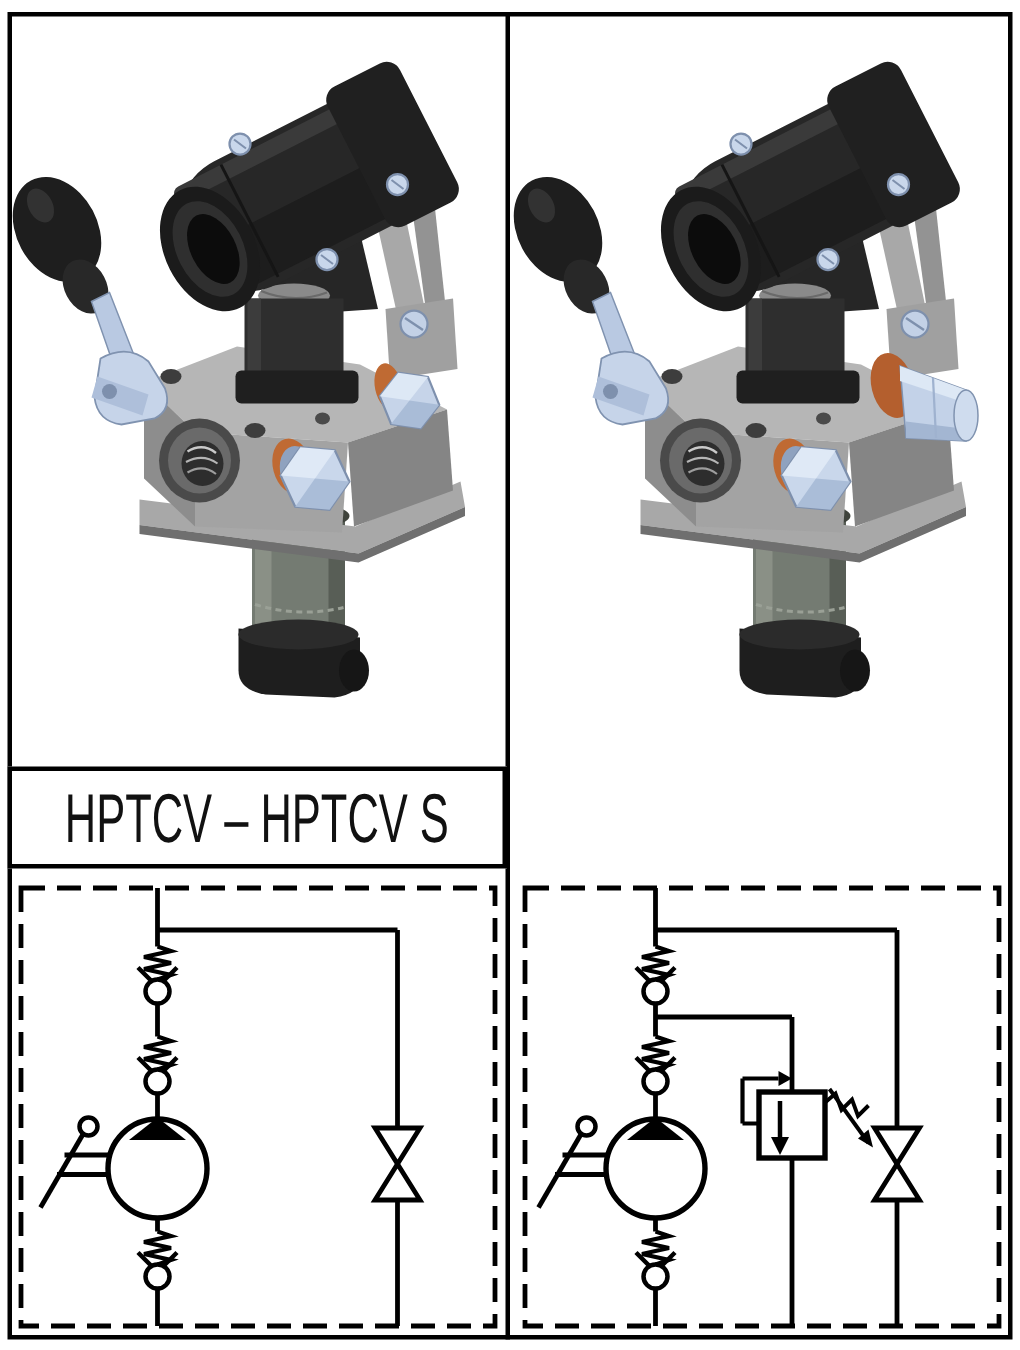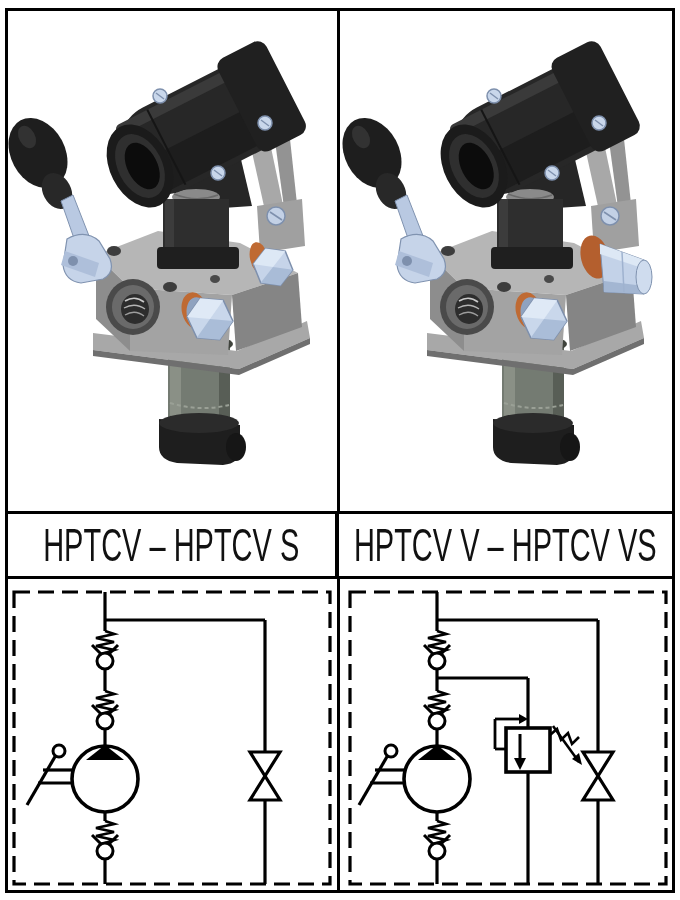--- a/index.html
+++ b/index.html
@@ -160,23 +160,20 @@
         <polygon points="263,270 303,275 303,283 263,281" fill="#a3b6d2"></polygon>
         <line x1="281" y1="241" x2="283" y2="281" stroke="#9fb2cf" stroke-width="1.5"></line>
         <ellipse cx="303" cy="266" rx="8" ry="17" fill="#cfdcee" stroke="#8093b0" stroke-width="1"></ellipse>
       </g>
     </svg>
   </div>
 
   <div class="label-box left">
     <span class="label-text">HPTCV – HPTCV S</span>
   </div>
-  <div class="label-box right">
-    <span class="label-text">HPTCV V – HPTCV VS</span>
-  </div>
 
   <div class="schem-cell left">
     <svg width="331" height="308" viewBox="0 0 331 308" fill="none" stroke="#000" stroke-width="3.2">
       <rect x="7" y="9" width="316" height="292" stroke-dasharray="16 8" stroke-width="3.2"></rect>
       <g>
         <line x1="98" y1="9" x2="98" y2="48"></line>
         <line x1="98" y1="37" x2="258" y2="37"></line>
         <path d="M98,48 L107,51 L89,55 L107,59 L89,63 L107,67 L98,70" stroke-width="2.8"></path>
         <g>
           <circle cx="98" cy="78" r="8" stroke-width="3"></circle>

